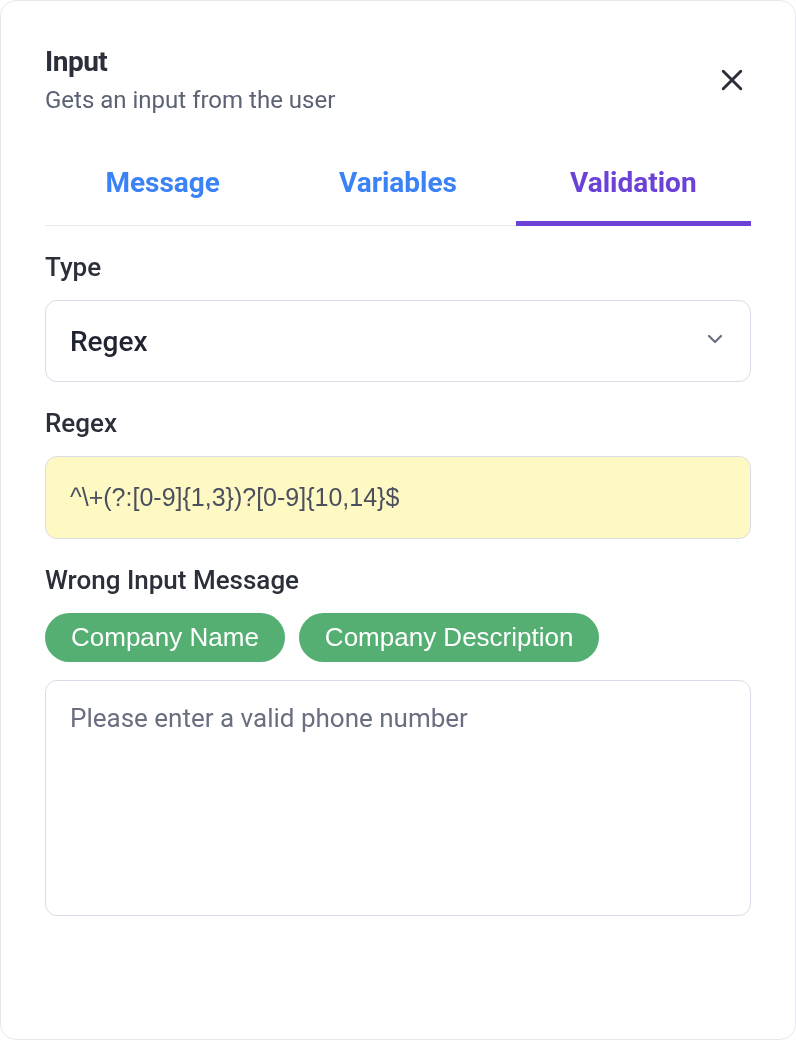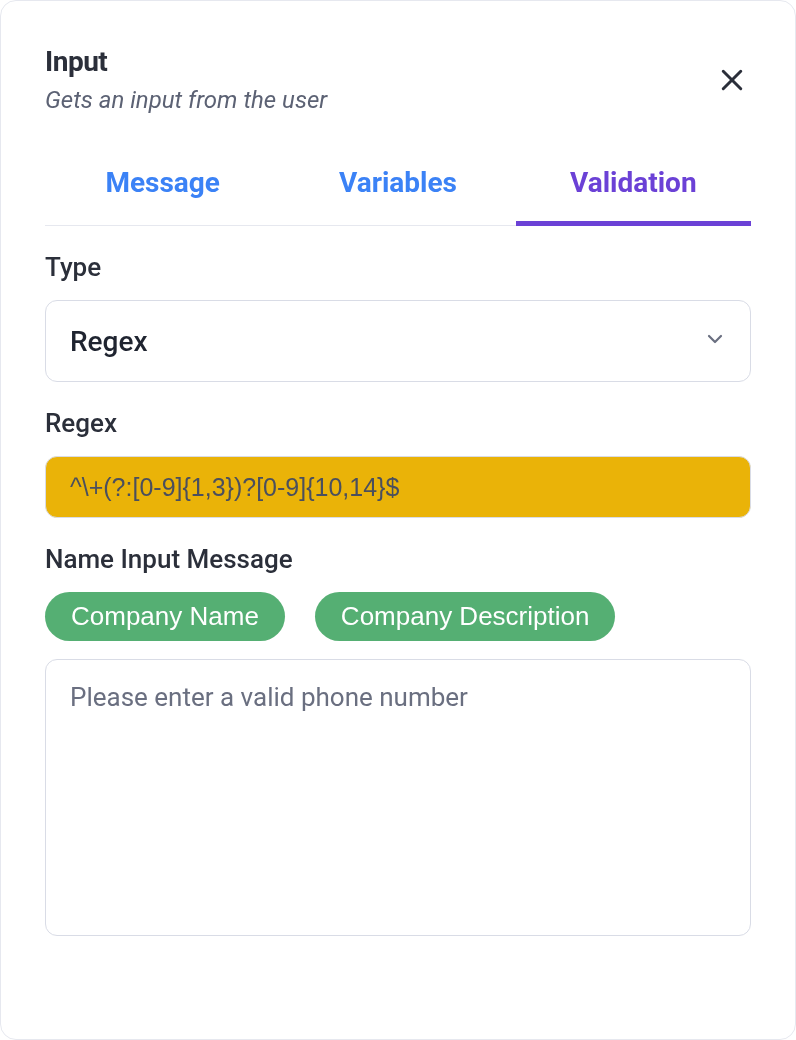--- a/index.html
+++ b/index.html
@@ -21,21 +21,20 @@
     font-size: 28px;
     font-weight: 700;
     color: #2b2f3a;
     letter-spacing: -0.5px;
   }
   .subtitle {
     margin-top: 8px;
     font-size: 24px;
     color: #5c6274;
     font-weight: 400;
-    font-style: italic;
   }
   .close-btn {
     background: none;
     border: none;
     cursor: pointer;
     padding: 8px;
     margin-top: 12px;
     margin-right: -4px;
     color: #2b2f3a;
   }
@@ -94,51 +93,51 @@
     right: 24px;
     top: 50%;
     transform: translateY(-50%);
     pointer-events: none;
     color: #6a6f80;
   }
   .chevron svg { width: 24px; height: 24px; }
 
   .text-input {
     width: 100%;
-    height: 62px;
+    height: 83px;
     border: 1px solid #d9dce6;
     border-radius: 12px;
-    background: #eab308;
+    background: #fef9c3;
     font-size: 25px;
     color: #4a4f5e;
     padding: 4px 24px;
     outline: none;
   }
 
   .chips {
     display: flex;
     flex-wrap: wrap;
-    gap: 30px;
+    gap: 14px;
     margin-bottom: 18px;
   }
   .chip {
     background: #55af73;
     color: #fff;
     font-size: 26px;
     font-weight: 500;
     padding: 10px 26px;
     border-radius: 999px;
     border: none;
     cursor: pointer;
     line-height: 1.1;
   }
 
   .textarea {
     width: 100%;
-    height: 277px;
+    height: 236px;
     border: 1px solid #d9dce6;
     border-radius: 12px;
     background: #fff;
     font-size: 26px;
     color: #4a4f5e;
     padding: 22px 24px;
     outline: none;
     resize: none;
     font-family: inherit;
   }
@@ -184,21 +183,21 @@
       </span>
     </div>
   </div>
 
   <div class="field">
     <div class="field-label">Regex</div>
     <input type="text" class="text-input" value="^\+(?:[0-9]{1,3})?[0-9]{10,14}$" style="">
   </div>
 
   <div class="field">
-    <div class="field-label">Name Input Message</div>
+    <div class="field-label">Wrong Input Message</div>
     <div class="chips">
       <button class="chip">Company Name</button>
       <button class="chip">Company Description</button>
     </div>
     <textarea class="textarea" placeholder="Please enter a valid phone number" style=""></textarea>
   </div>
 
 </div>
 
 </body></html>

